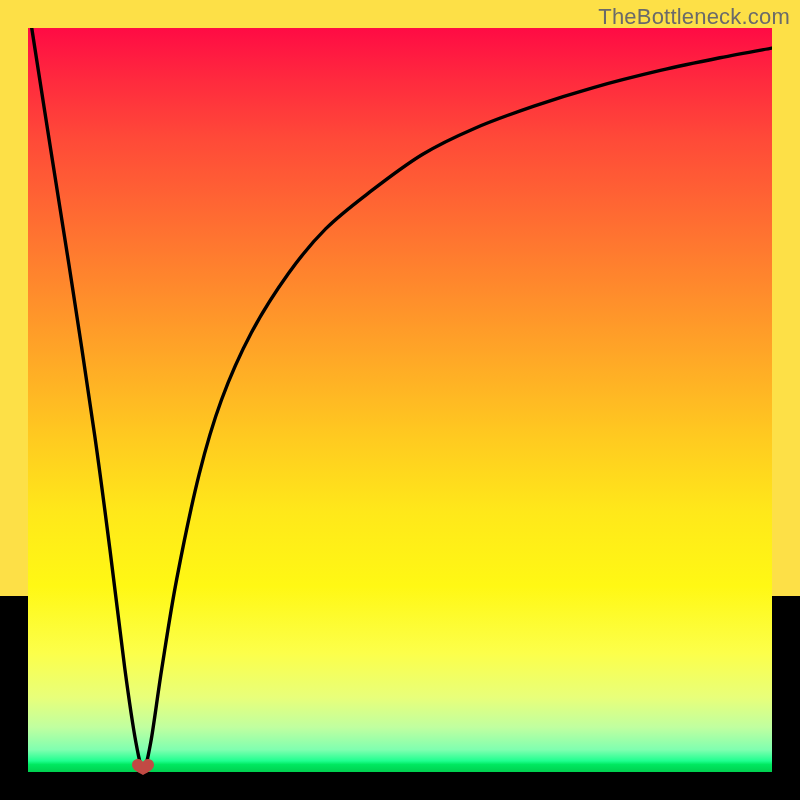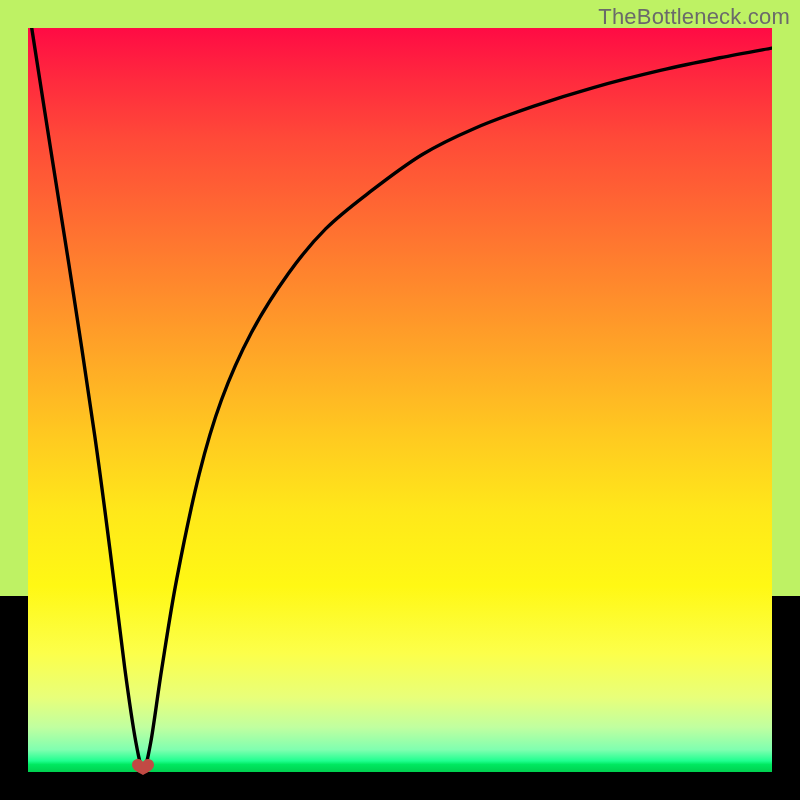--- a/index.html
+++ b/index.html
@@ -8,21 +8,21 @@
     width: 800px;
     height: 800px;
     background: #000;
     font-family: Arial, Helvetica, sans-serif;
     overflow: hidden;
   }
   .frame {
     position: relative;
     width: 800px;
     height: 596px;
-    background: #bef264;
+    background: #fde047;
   }
   .plot {
     position: absolute;
     left: 28px;
     top: 28px;
     width: 744px;
     height: 744px;
     background: linear-gradient(to bottom,
       #ff0b44 0%,
       #ff2a3e 7%,

